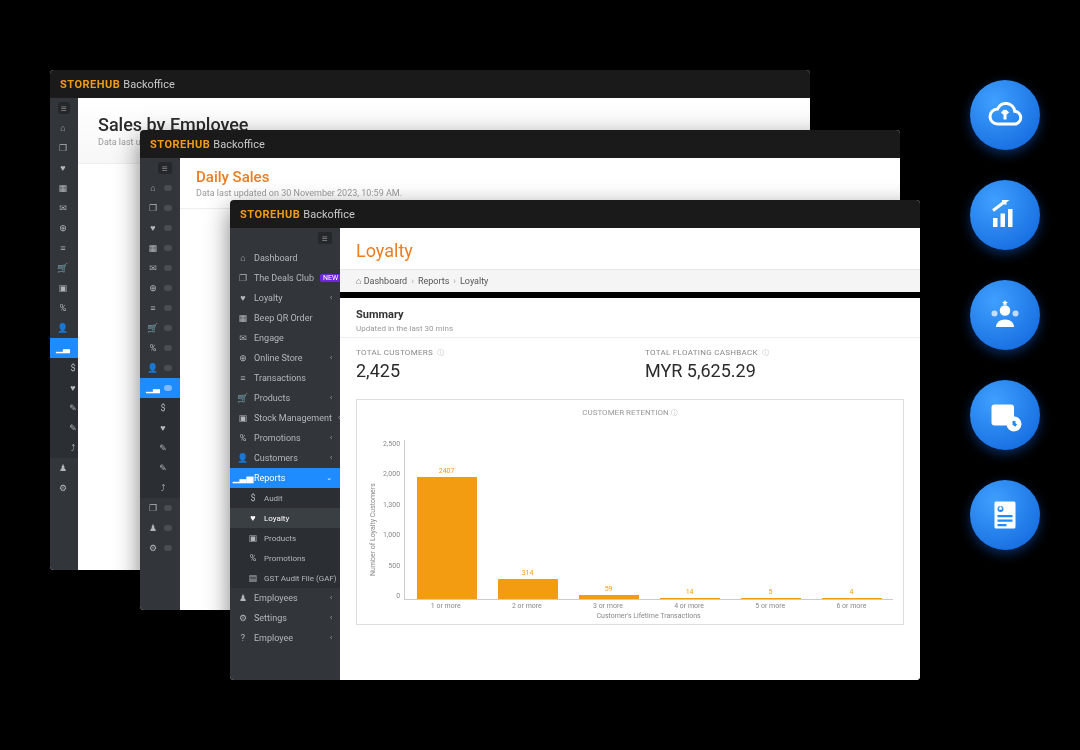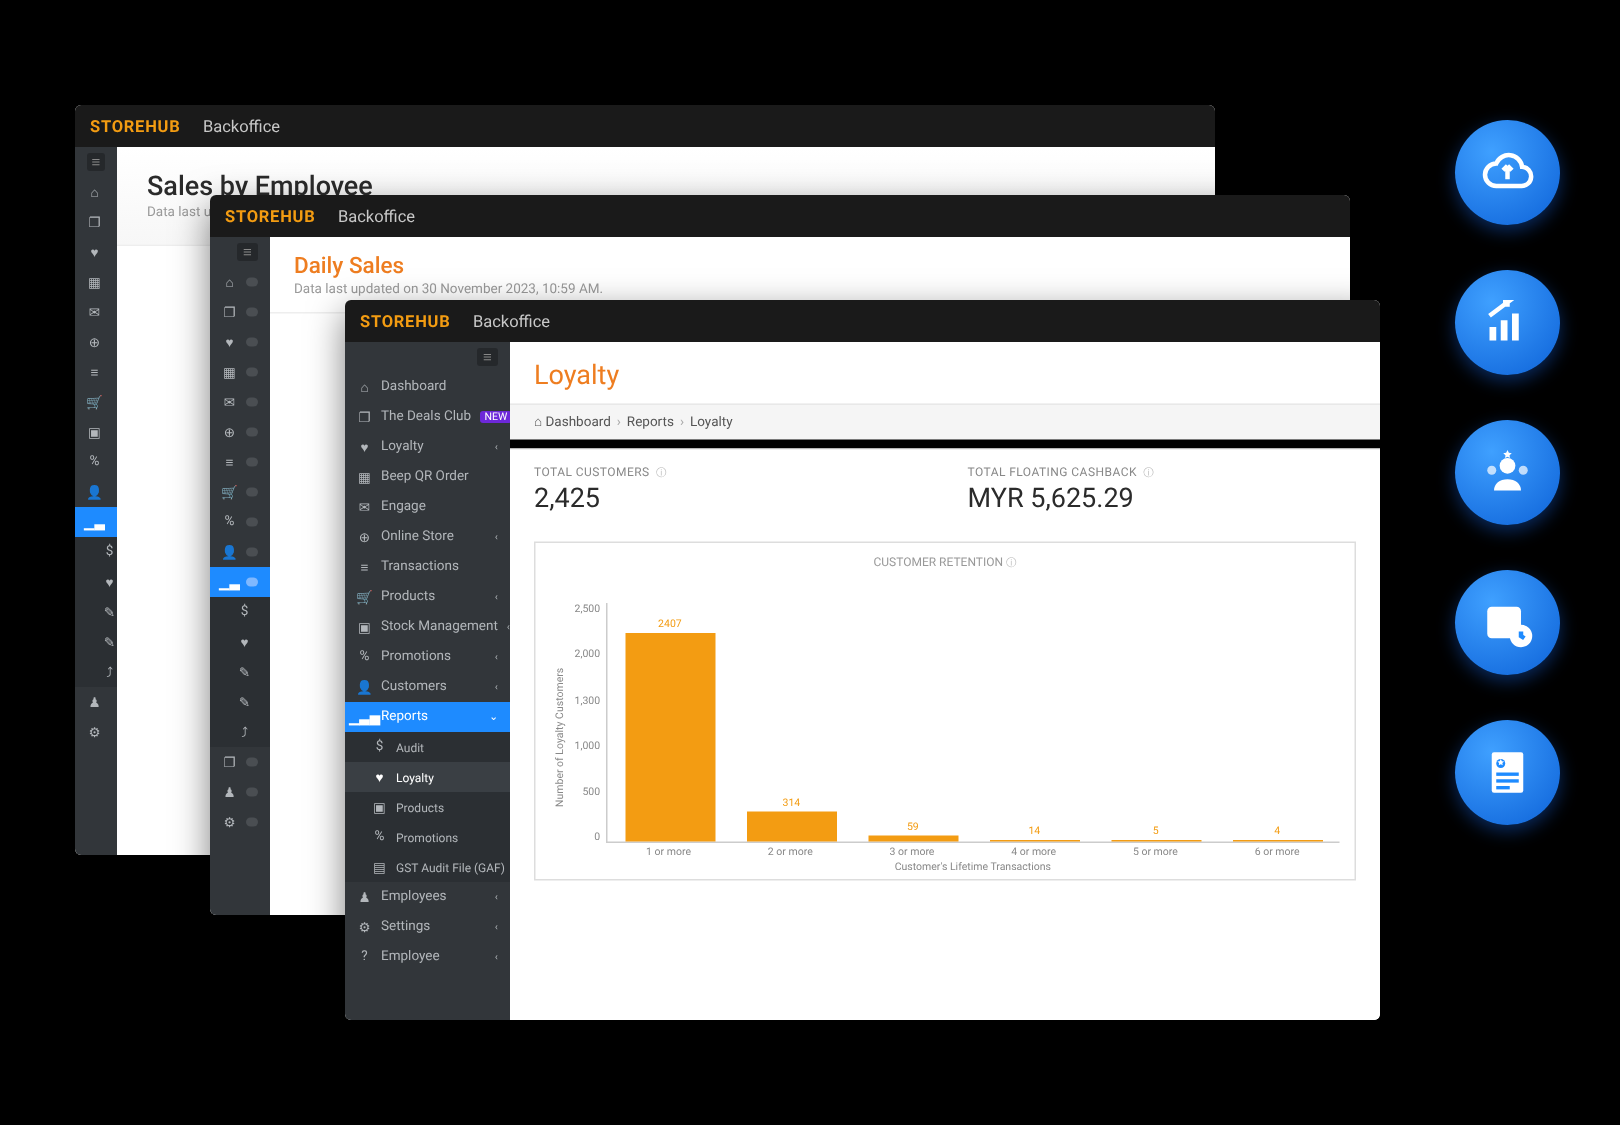--- a/index.html
+++ b/index.html
@@ -5,21 +5,21 @@
 * { margin: 0; padding: 0; box-sizing: border-box; font-family: -apple-system, BlinkMacSystemFont, "Segoe UI", Roboto, sans-serif; }
 body { background: #000; width: 1080px; height: 750px; position: relative; overflow: hidden; }
 
 .layer { position: absolute; background: #fff; border-radius: 4px; box-shadow: 0 8px 24px rgba(0,0,0,0.5); overflow: hidden; }
 .layer1 { left: 50px; top: 70px; width: 760px; height: 500px; }
 .layer2 { left: 140px; top: 130px; width: 760px; height: 480px; }
 .layer3 { left: 230px; top: 200px; width: 690px; height: 480px; }
 
 .topbar { height: 28px; background: #1a1a1a; display: flex; align-items: center; padding: 0 10px; color: #c8c8c8; font-size: 11px; }
 .brand-a { color: #f39c12; font-weight: 700; letter-spacing: 0.5px; }
-.brand-b { color: #c8c8c8; font-weight: 400; margin-left: 15px; }
+.brand-b { color: #c8c8c8; font-weight: 400; margin-left: 3px; }
 
 .header { background: #fff; padding: 10px 16px; border-bottom: 1px solid #eee; }
 .header.gradient { background: linear-gradient(#fff,#f7f7f7); }
 .htitle { font-size: 18px; font-weight: 500; color: #2b2b2b; }
 .htitle.orange { color: #ee7d20; font-size: 15px; }
 .hsub { font-size: 9px; color: #9a9a9a; margin-top: 2px; }
 
 .body { display: flex; height: calc(100% - 28px); }
 
 .sidebar { width: 110px; background: #32363a; overflow: hidden; font-size: 9px; color: #b3b7bb; flex-shrink:0; }
@@ -344,20 +344,24 @@
         </div>
         <div class="sb-item">
           <span class="ico">?</span>
           <span>Employee</span>
           <span class="caret">‹</span>
         </div>
       </div>
     <div class="main">
       <div class="pagetitle">Loyalty</div>
       <div class="crumb" id="crumb"><span>⌂</span> <span>Dashboard</span><span class="sep">›</span><span>Reports</span><span class="sep">›</span><span>Loyalty</span></div>
+      <div class="sect">
+        <div class="sect-title">Summary</div>
+        <div class="sect-sub">Updated in the last 30 mins</div>
+      </div>
       <div class="metrics" id="metrics">
           <div class="metric">
      <div class="label">TOTAL CUSTOMERS <span class="info">ⓘ</span></div>
      <div class="value">2,425</div>
    </div>
           <div class="metric">
      <div class="label">TOTAL FLOATING CASHBACK <span class="info">ⓘ</span></div>
      <div class="value">MYR 5,625.29</div>
    </div>
         </div>
@@ -370,21 +374,21 @@
               <div>2,000</div>
               <div>1,300</div>
               <div>1,000</div>
               <div>500</div>
               <div>0</div>
             </div>
           <div style="flex:1;display:flex;flex-direction:column;">
             <div class="plot">
               <div class="bars" id="bars">
                   <div class="barcol">
-                    <div class="bar" style="height:139px">
+                    <div class="bar" style="height:122px">
                       <span class="val">2407</span>
                     </div>
                   </div>
                   <div class="barcol">
                     <div class="bar" style="height:20.095999999999997px">
                       <span class="val">314</span>
                     </div>
                   </div>
                   <div class="barcol">
                     <div class="bar" style="height:3.776px">

